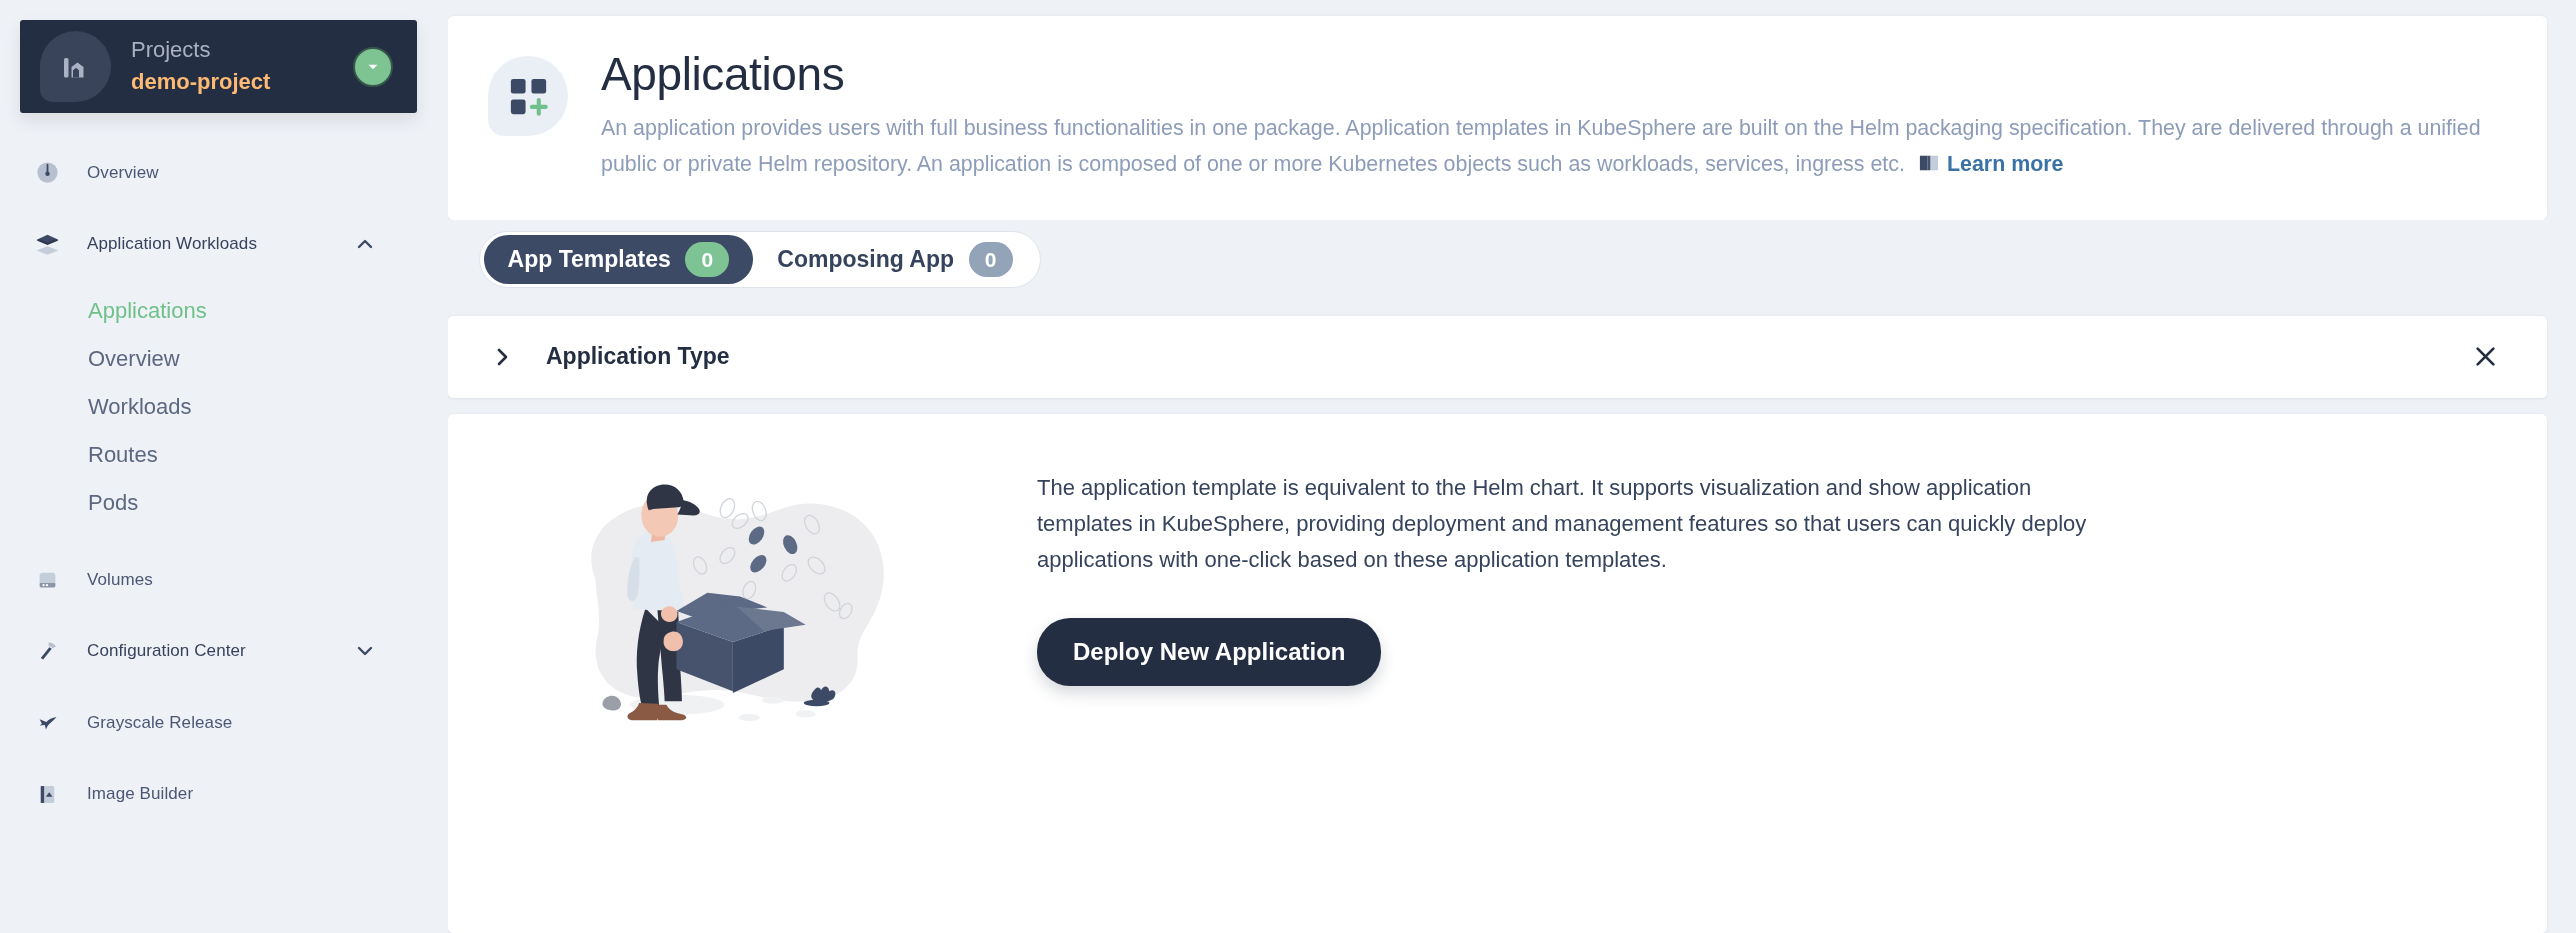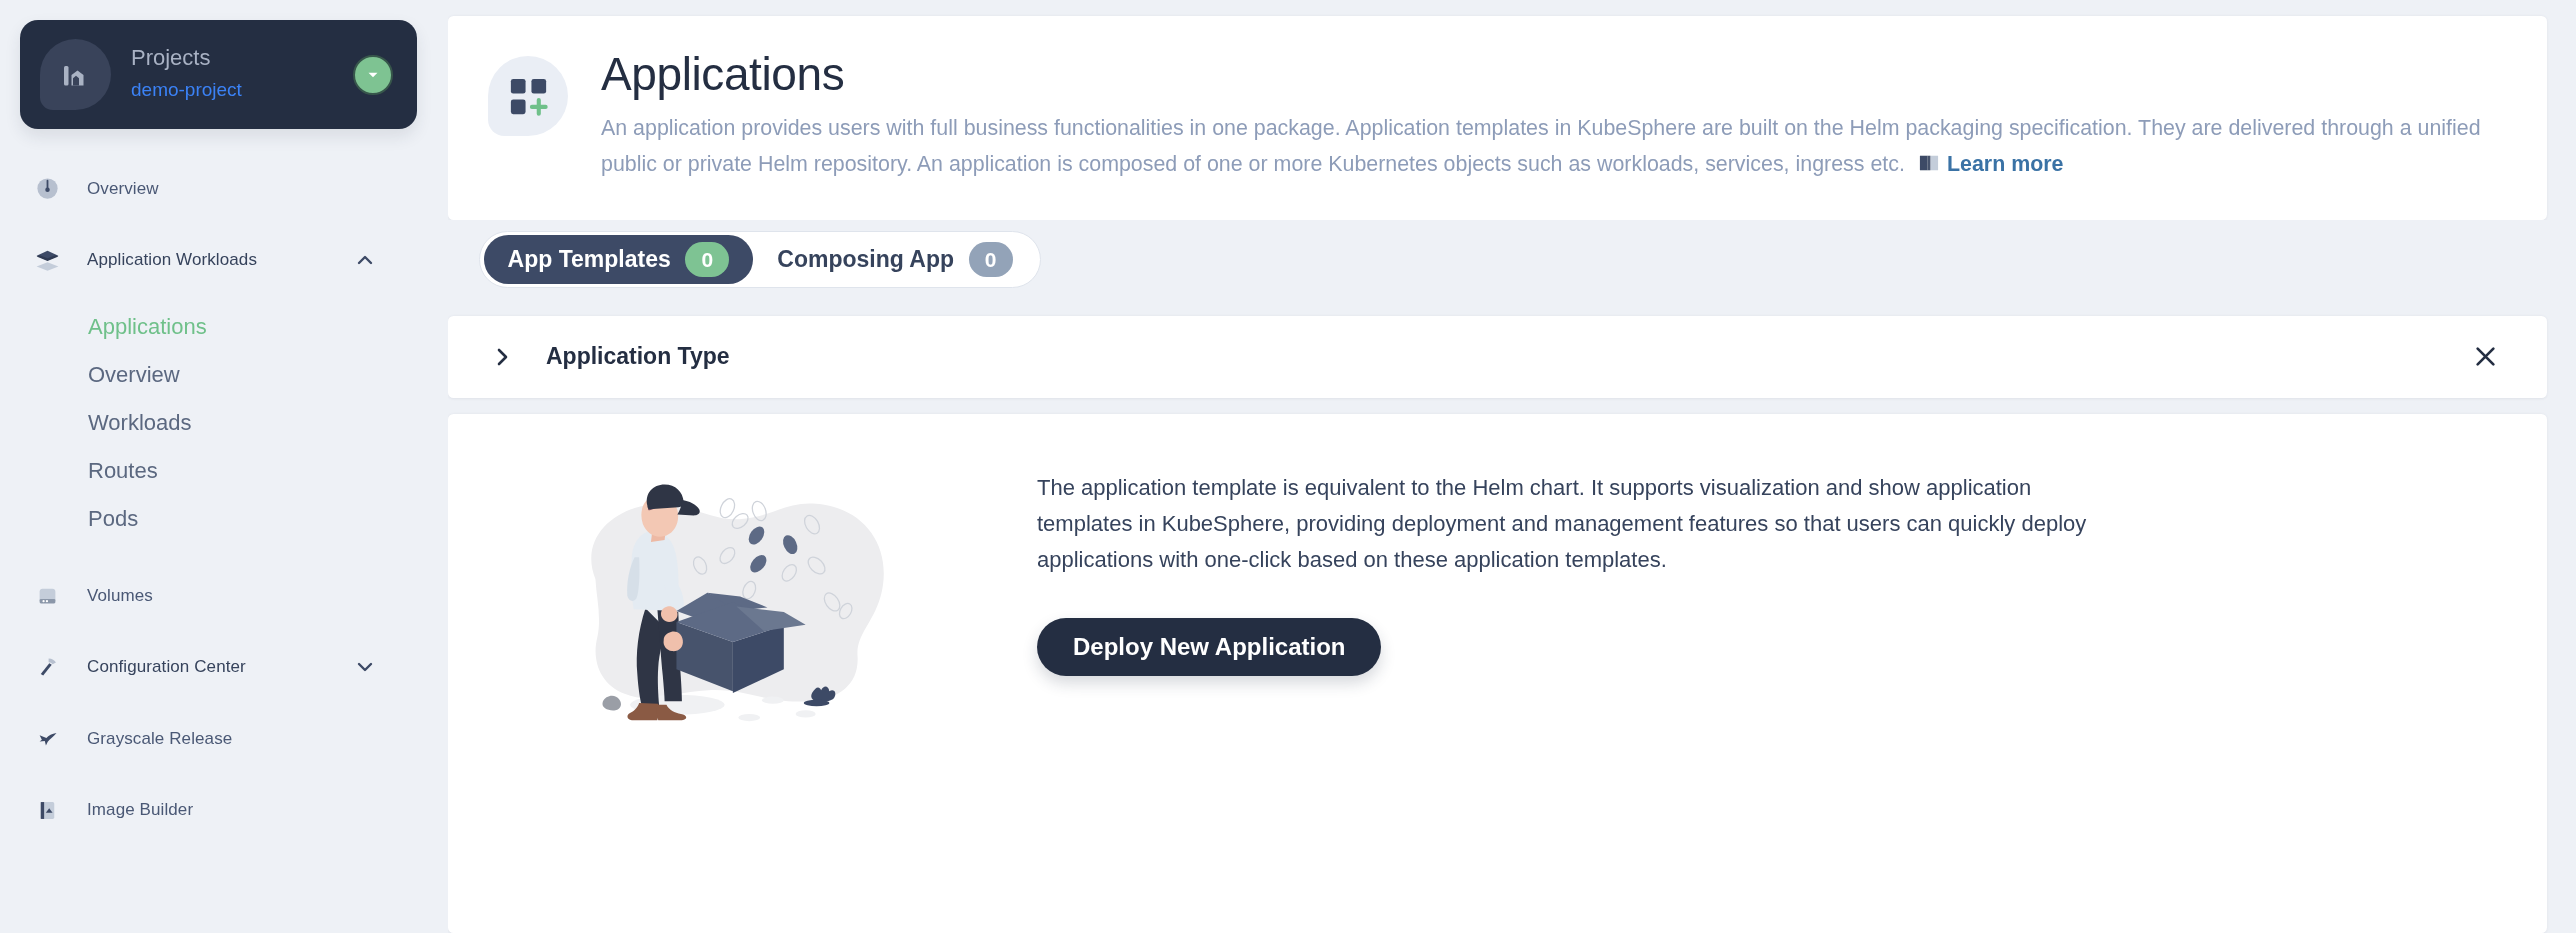--- a/index.html
+++ b/index.html
@@ -14,36 +14,36 @@
   
   .sidebar {
     width: 448px; height: 933px;
     background: #eef1f6;
     flex: 0 0 448px;
     position: relative;
     padding-top: 20px;
   }
   .project-card {
     margin: 0 31px 0 20px;
-    height: 109px;
+    height: 93px;
     background: #242e42;
-    border-radius: 18px;
+    border-radius: 3px;
     display: flex; align-items: center;
     padding: 0 24px 0 20px;
     box-shadow: 0 7.3px 16.4px rgba(36,46,66,.10);
   }
   .proj-icon {
     width: 71px; height: 71px; flex: 0 0 71px;
     background: #39435a;
     border-radius: 50% 50% 50% 12.8px;
     display: flex; align-items: center; justify-content: center;
   }
   .proj-text { margin-left: 20px; flex: 1; }
   .proj-label { color: #a9b2c4; font-size: 22px; line-height: 27px; }
-  .proj-name { color: #3b82f6; font-size: 19px; font-weight: normal; line-height: 31px; margin-top: 2.7px; }
+  .proj-name { color: #fdba74; font-size: 22px; font-weight: bold; line-height: 31px; margin-top: 2.7px; }
   .proj-chevron {
     width: 40px; height: 40px; flex: 0 0 40px;
     border-radius: 50%;
     background: #7ec392;
     border: 2.7px solid #37564b;
     display: flex; align-items: center; justify-content: center;
   }
 
   .nav { margin-top: 31px; }
   .nav-item {
@@ -190,21 +190,21 @@
     padding: 47px 40px 0 40px;
     min-height: 0;
   }
   .illus { width: 383px; flex: 0 0 383px; margin-left: 57px; margin-top: 9px; }
   .empty-text { margin-left: 109px; max-width: 1076px; padding-top: 9px; }
   .empty-desc {
     font-size: 22px; line-height: 36px; color: #36435c;
   }
   .btn-primary {
     margin-top: 40px;
-    height: 58px; padding: 0 36px;
+    height: 68px; padding: 0 36px;
     background: #242e42;
     border: none; border-radius: 33px;
     color: #fff; font-size: 24px; font-weight: bold;
     font-family: "Liberation Sans", sans-serif;
     box-shadow: 0 7.3px 14.6px rgba(36,46,66,.18);
     cursor: pointer;
   }
 </style>
 </head>
 <body>

